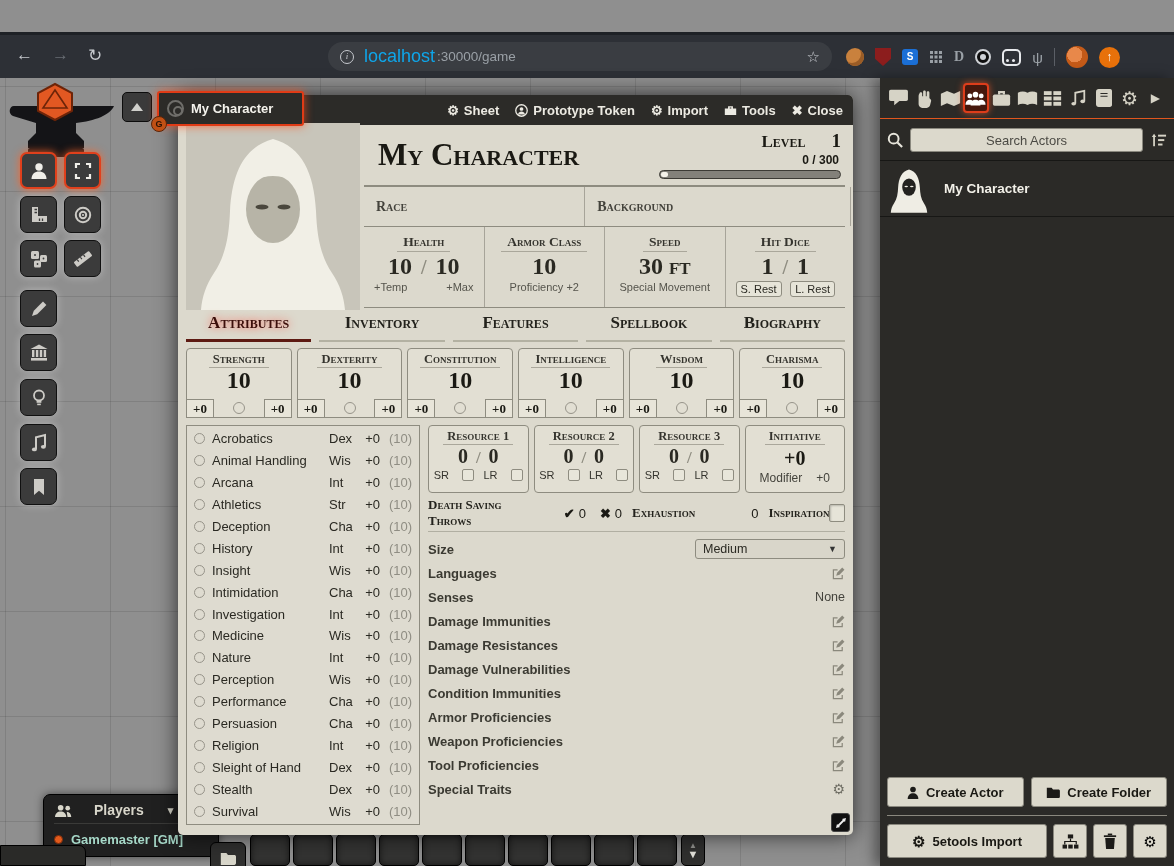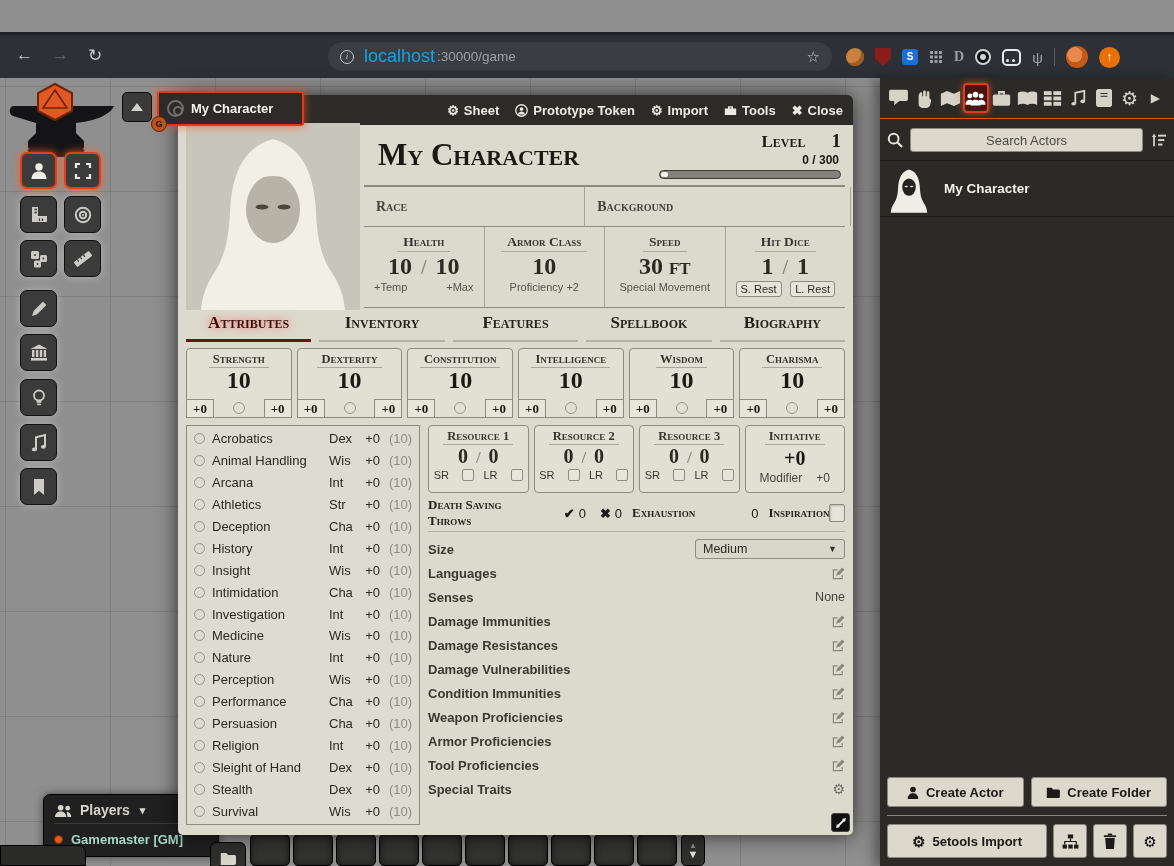--- a/index.html
+++ b/index.html
@@ -52,21 +52,21 @@
     border:1px solid #0c0c0c;border-radius:5px;display:flex;align-items:center;justify-content:center;}
   .collapse-btn i{width:0;height:0;border:6px solid transparent;border-bottom:8px solid #cfcfcb;margin-top:-6px;}
   .ctl{position:absolute;width:37px;height:37px;background:#3b3b3b;border:1px solid #101010;
     border-radius:7px;display:flex;align-items:center;justify-content:center;
     box-shadow:0 0 8px rgba(255,255,255,0.35);}
   .ctl.active{border:2px solid #e0401c;box-shadow:0 0 9px rgba(255,100,40,0.9);}
 
   
   .players{position:absolute;left:43px;top:794px;width:176px;background:rgba(26,26,25,0.94);
     border:1px solid #000;border-radius:7px;padding:7px 10px 9px;box-shadow:0 0 8px rgba(0,0,0,0.5);}
-  .players-head{display:flex;align-items:center;gap:8px;color:#d8d6ca;font-weight:bold;font-size:14px;
+  .players-head{display:flex;align-items:center;gap:22px;color:#d8d6ca;font-weight:bold;font-size:14px;
     border-bottom:1px solid #3a3a38;padding-bottom:5px;}
   .players-head .caret{font-size:11px;margin-left:2px;}
   .player-row{display:flex;align-items:center;gap:8px;margin-top:8px;}
   .player-dot{width:9px;height:9px;border-radius:50%;background:#e25a1c;border:1px solid #7d2d0c;}
   .player-name{color:#a6d8c8;font-weight:bold;font-size:13px;}
   .av-dock{position:absolute;left:0;top:845px;width:86px;height:21px;background:#2a2a28;border:1px solid #000;border-radius:0 7px 0 0;}
 
   
   .hotbar{position:absolute;left:210px;top:834px;display:flex;align-items:flex-start;gap:4px;}
   .hb-folder{width:36px;height:32px;background:#2f2f2e;border:1px solid #000;border-radius:6px;
@@ -832,30 +832,30 @@
           <div class="trait-row">
             <span class="trait-label">Condition Immunities</span>
             <span>
                 <svg width="13" height="13" viewBox="0 0 14 14">
                   <path fill="none" stroke="#8a887c" stroke-width="1.3" d="M11 8.5V12.5H1.5V3H6"></path>
                   <path fill="#8a887c" d="M4.5 9.5l1.2-3.6L11 0.6l2.4 2.4-5.3 5.3z"></path>
                 </svg>
               </span>
           </div>
           <div class="trait-row">
-            <span class="trait-label">Weapon Proficiencies</span>
+            <span class="trait-label">Armor Proficiencies</span>
             <span>
                 <svg width="13" height="13" viewBox="0 0 14 14">
                   <path fill="none" stroke="#8a887c" stroke-width="1.3" d="M11 8.5V12.5H1.5V3H6"></path>
                   <path fill="#8a887c" d="M4.5 9.5l1.2-3.6L11 0.6l2.4 2.4-5.3 5.3z"></path>
                 </svg>
               </span>
           </div>
           <div class="trait-row">
-            <span class="trait-label">Armor Proficiencies</span>
+            <span class="trait-label">Weapon Proficiencies</span>
             <span>
                 <svg width="13" height="13" viewBox="0 0 14 14">
                   <path fill="none" stroke="#8a887c" stroke-width="1.3" d="M11 8.5V12.5H1.5V3H6"></path>
                   <path fill="#8a887c" d="M4.5 9.5l1.2-3.6L11 0.6l2.4 2.4-5.3 5.3z"></path>
                 </svg>
               </span>
           </div>
           <div class="trait-row">
             <span class="trait-label">Tool Proficiencies</span>
             <span>

